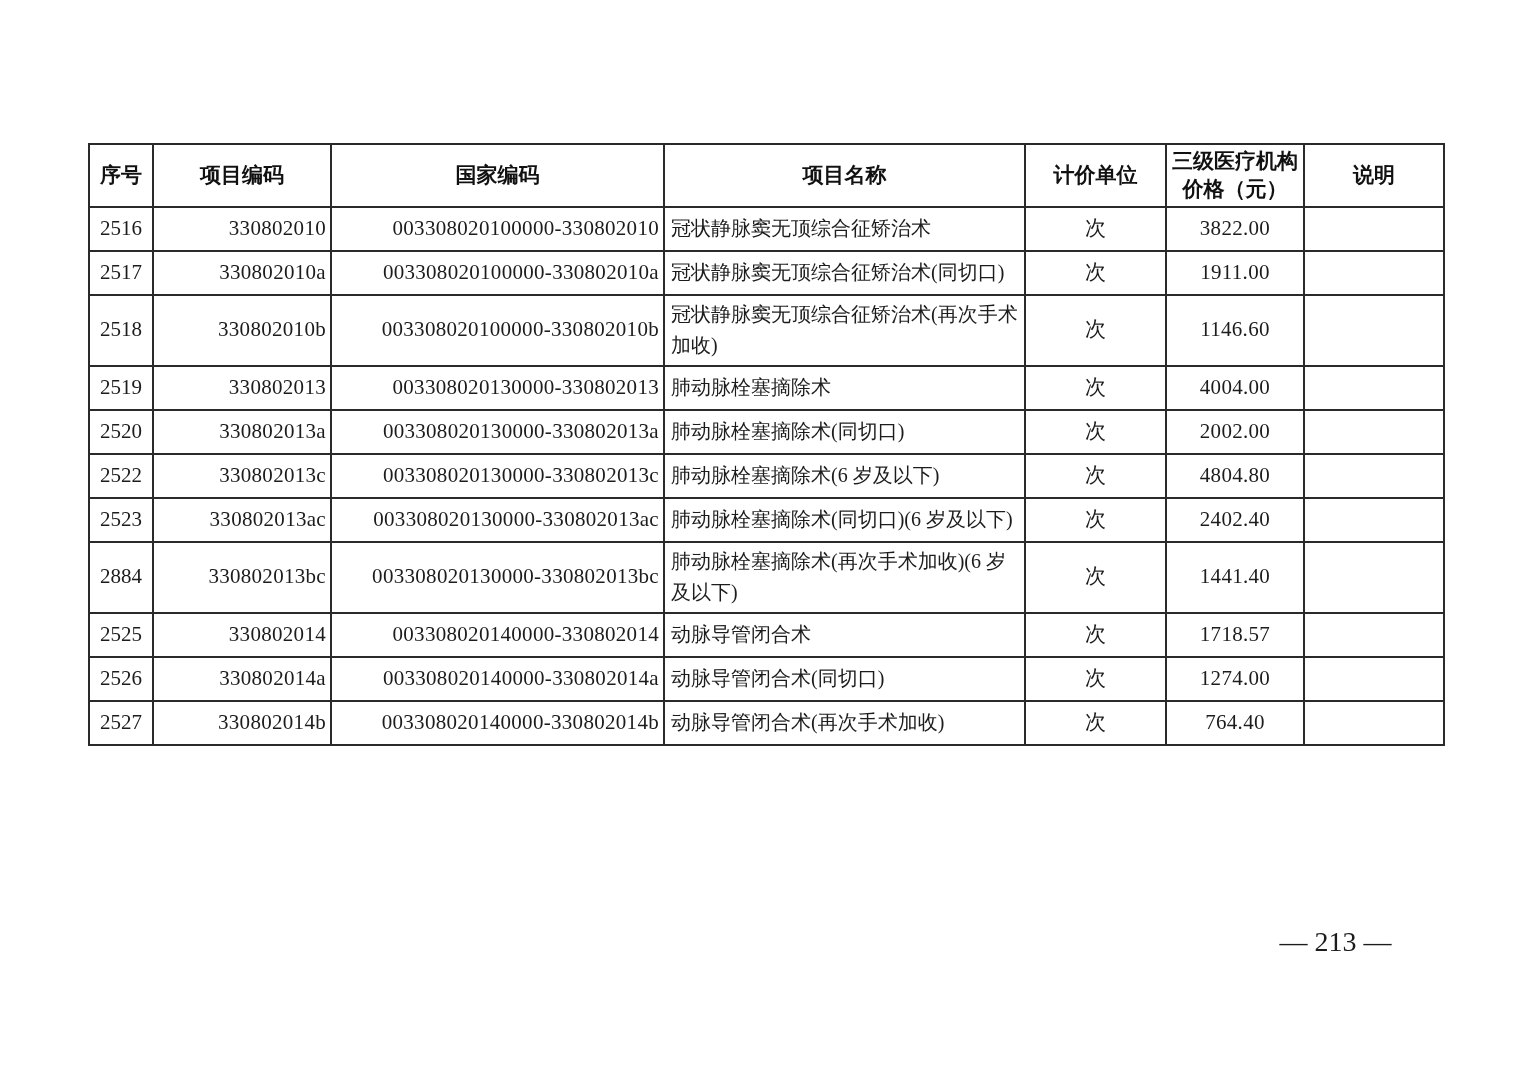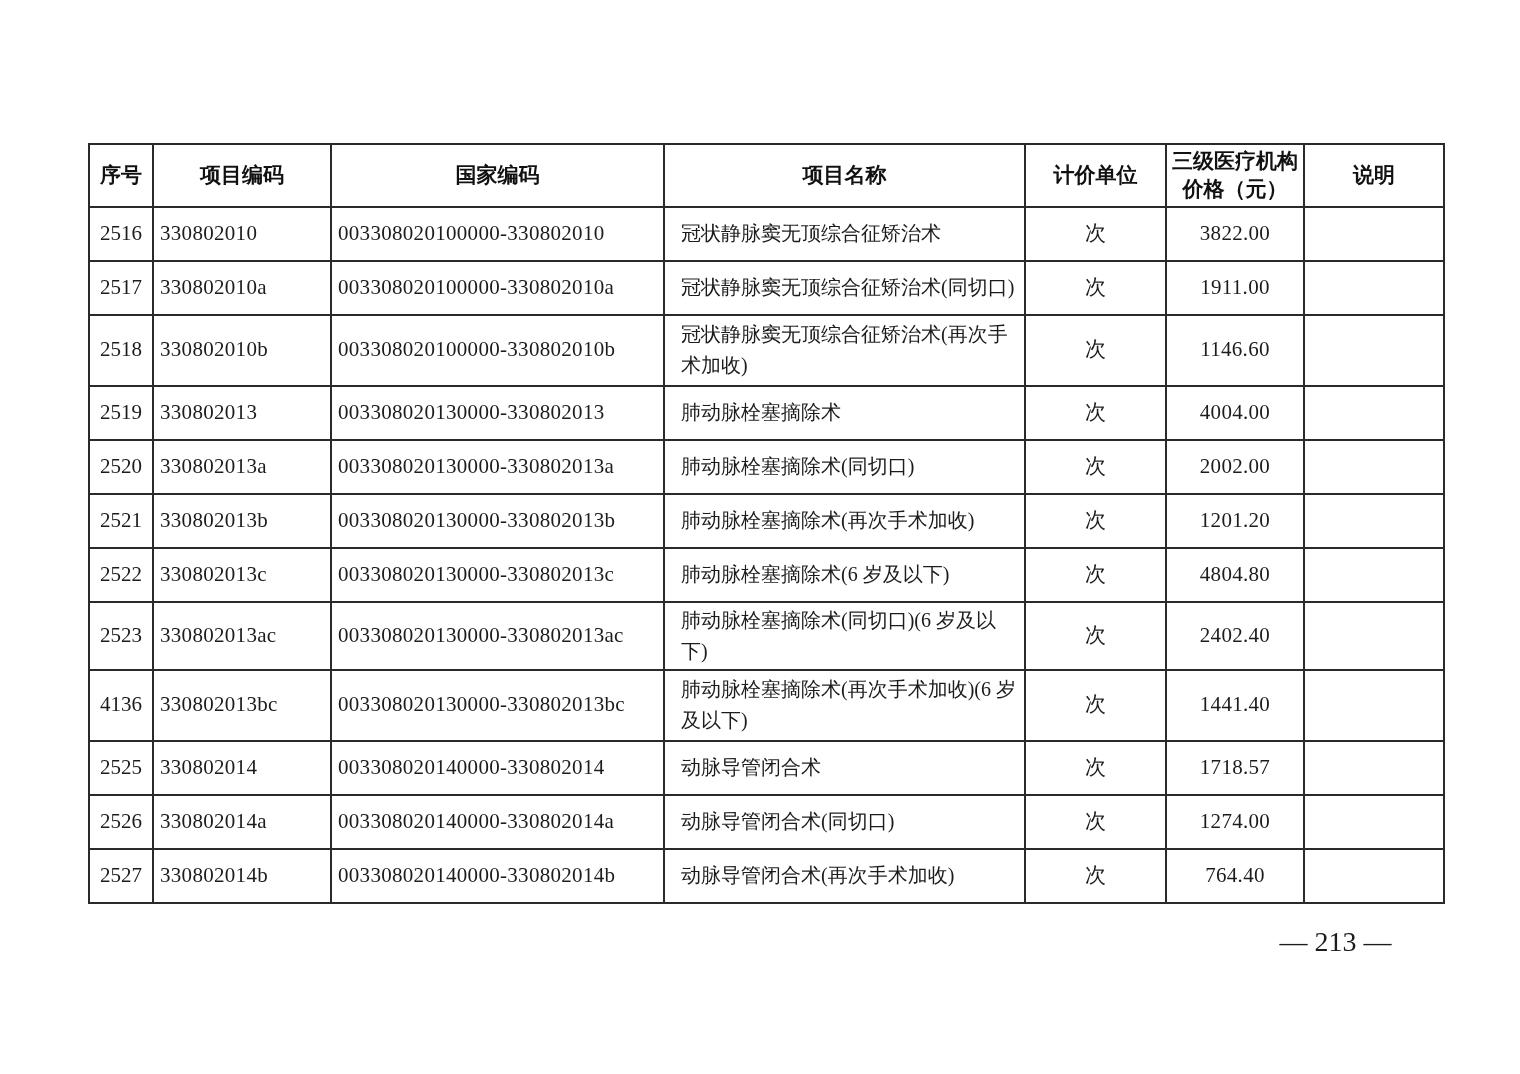--- a/index.html
+++ b/index.html
@@ -33,21 +33,21 @@
     border: 2px solid #2a2a2a;
     overflow: hidden;
     vertical-align: middle;
     box-sizing: border-box;
   }
   tr.header-row {
     height: 61px;
     margin-left: 9px;
   }
   tr.r-normal {
-    height: 54px;
+    height: 44px;
   }
   tr.r-tall {
     height: 71px;
   }
   th {
     font-family: "Liberation Sans", "DejaVu Sans", sans-serif;
     font-weight: 700;
     font-size: 21px;
     color: #111111;
     text-align: center;
@@ -60,27 +60,27 @@
   td {
     font-size: 21px;
     line-height: 1.5;
     padding: 2px 4px;
   }
   td.c-seq {
     text-align: center;
     padding: 2px 0;
   }
   td.c-code, td.c-ncode {
+    text-align: right;
+    padding-left: 6px;
+    letter-spacing: 0.3px;
+  }
+  td.c-name {
     text-align: left;
     padding-left: 6px;
-    letter-spacing: 0.3px;
-  }
-  td.c-name {
-    text-align: left;
-    padding-left: 16px;
     padding-right: 2px;
     font-size: 20px;
     line-height: 1.55;
   }
   td.c-unit {
     text-align: center;
   }
   td.c-price {
     text-align: center;
     letter-spacing: 0.3px;
@@ -166,48 +166,39 @@
       <tr class="r-normal">
         <td class="c-seq">2520</td>
         <td class="c-code">330802013a</td>
         <td class="c-ncode">003308020130000-330802013a</td>
         <td class="c-name">肺动脉栓塞摘除术(同切口)</td>
         <td class="c-unit">次</td>
         <td class="c-price">2002.00</td>
         <td class="c-note"></td>
       </tr>
       <tr class="r-normal">
-        <td class="c-seq">2521</td>
-        <td class="c-code">330802013b</td>
-        <td class="c-ncode">003308020130000-330802013b</td>
-        <td class="c-name">肺动脉栓塞摘除术(再次手术加收)</td>
-        <td class="c-unit">次</td>
-        <td class="c-price">1201.20</td>
-        <td class="c-note"></td>
-      </tr>
-      <tr class="r-normal">
         <td class="c-seq">2522</td>
         <td class="c-code">330802013c</td>
         <td class="c-ncode">003308020130000-330802013c</td>
         <td class="c-name">肺动脉栓塞摘除术(6 岁及以下)</td>
         <td class="c-unit">次</td>
         <td class="c-price">4804.80</td>
         <td class="c-note"></td>
       </tr>
       <tr class="r-normal">
         <td class="c-seq">2523</td>
         <td class="c-code">330802013ac</td>
         <td class="c-ncode">003308020130000-330802013ac</td>
         <td class="c-name">肺动脉栓塞摘除术(同切口)(6 岁及以下)</td>
         <td class="c-unit">次</td>
         <td class="c-price">2402.40</td>
         <td class="c-note"></td>
       </tr>
       <tr class="r-tall">
-        <td class="c-seq">4136</td>
+        <td class="c-seq">2884</td>
         <td class="c-code">330802013bc</td>
         <td class="c-ncode">003308020130000-330802013bc</td>
         <td class="c-name">肺动脉栓塞摘除术(再次手术加收)(6 岁及以下)</td>
         <td class="c-unit">次</td>
         <td class="c-price">1441.40</td>
         <td class="c-note"></td>
       </tr>
       <tr class="r-normal">
         <td class="c-seq">2525</td>
         <td class="c-code">330802014</td>

